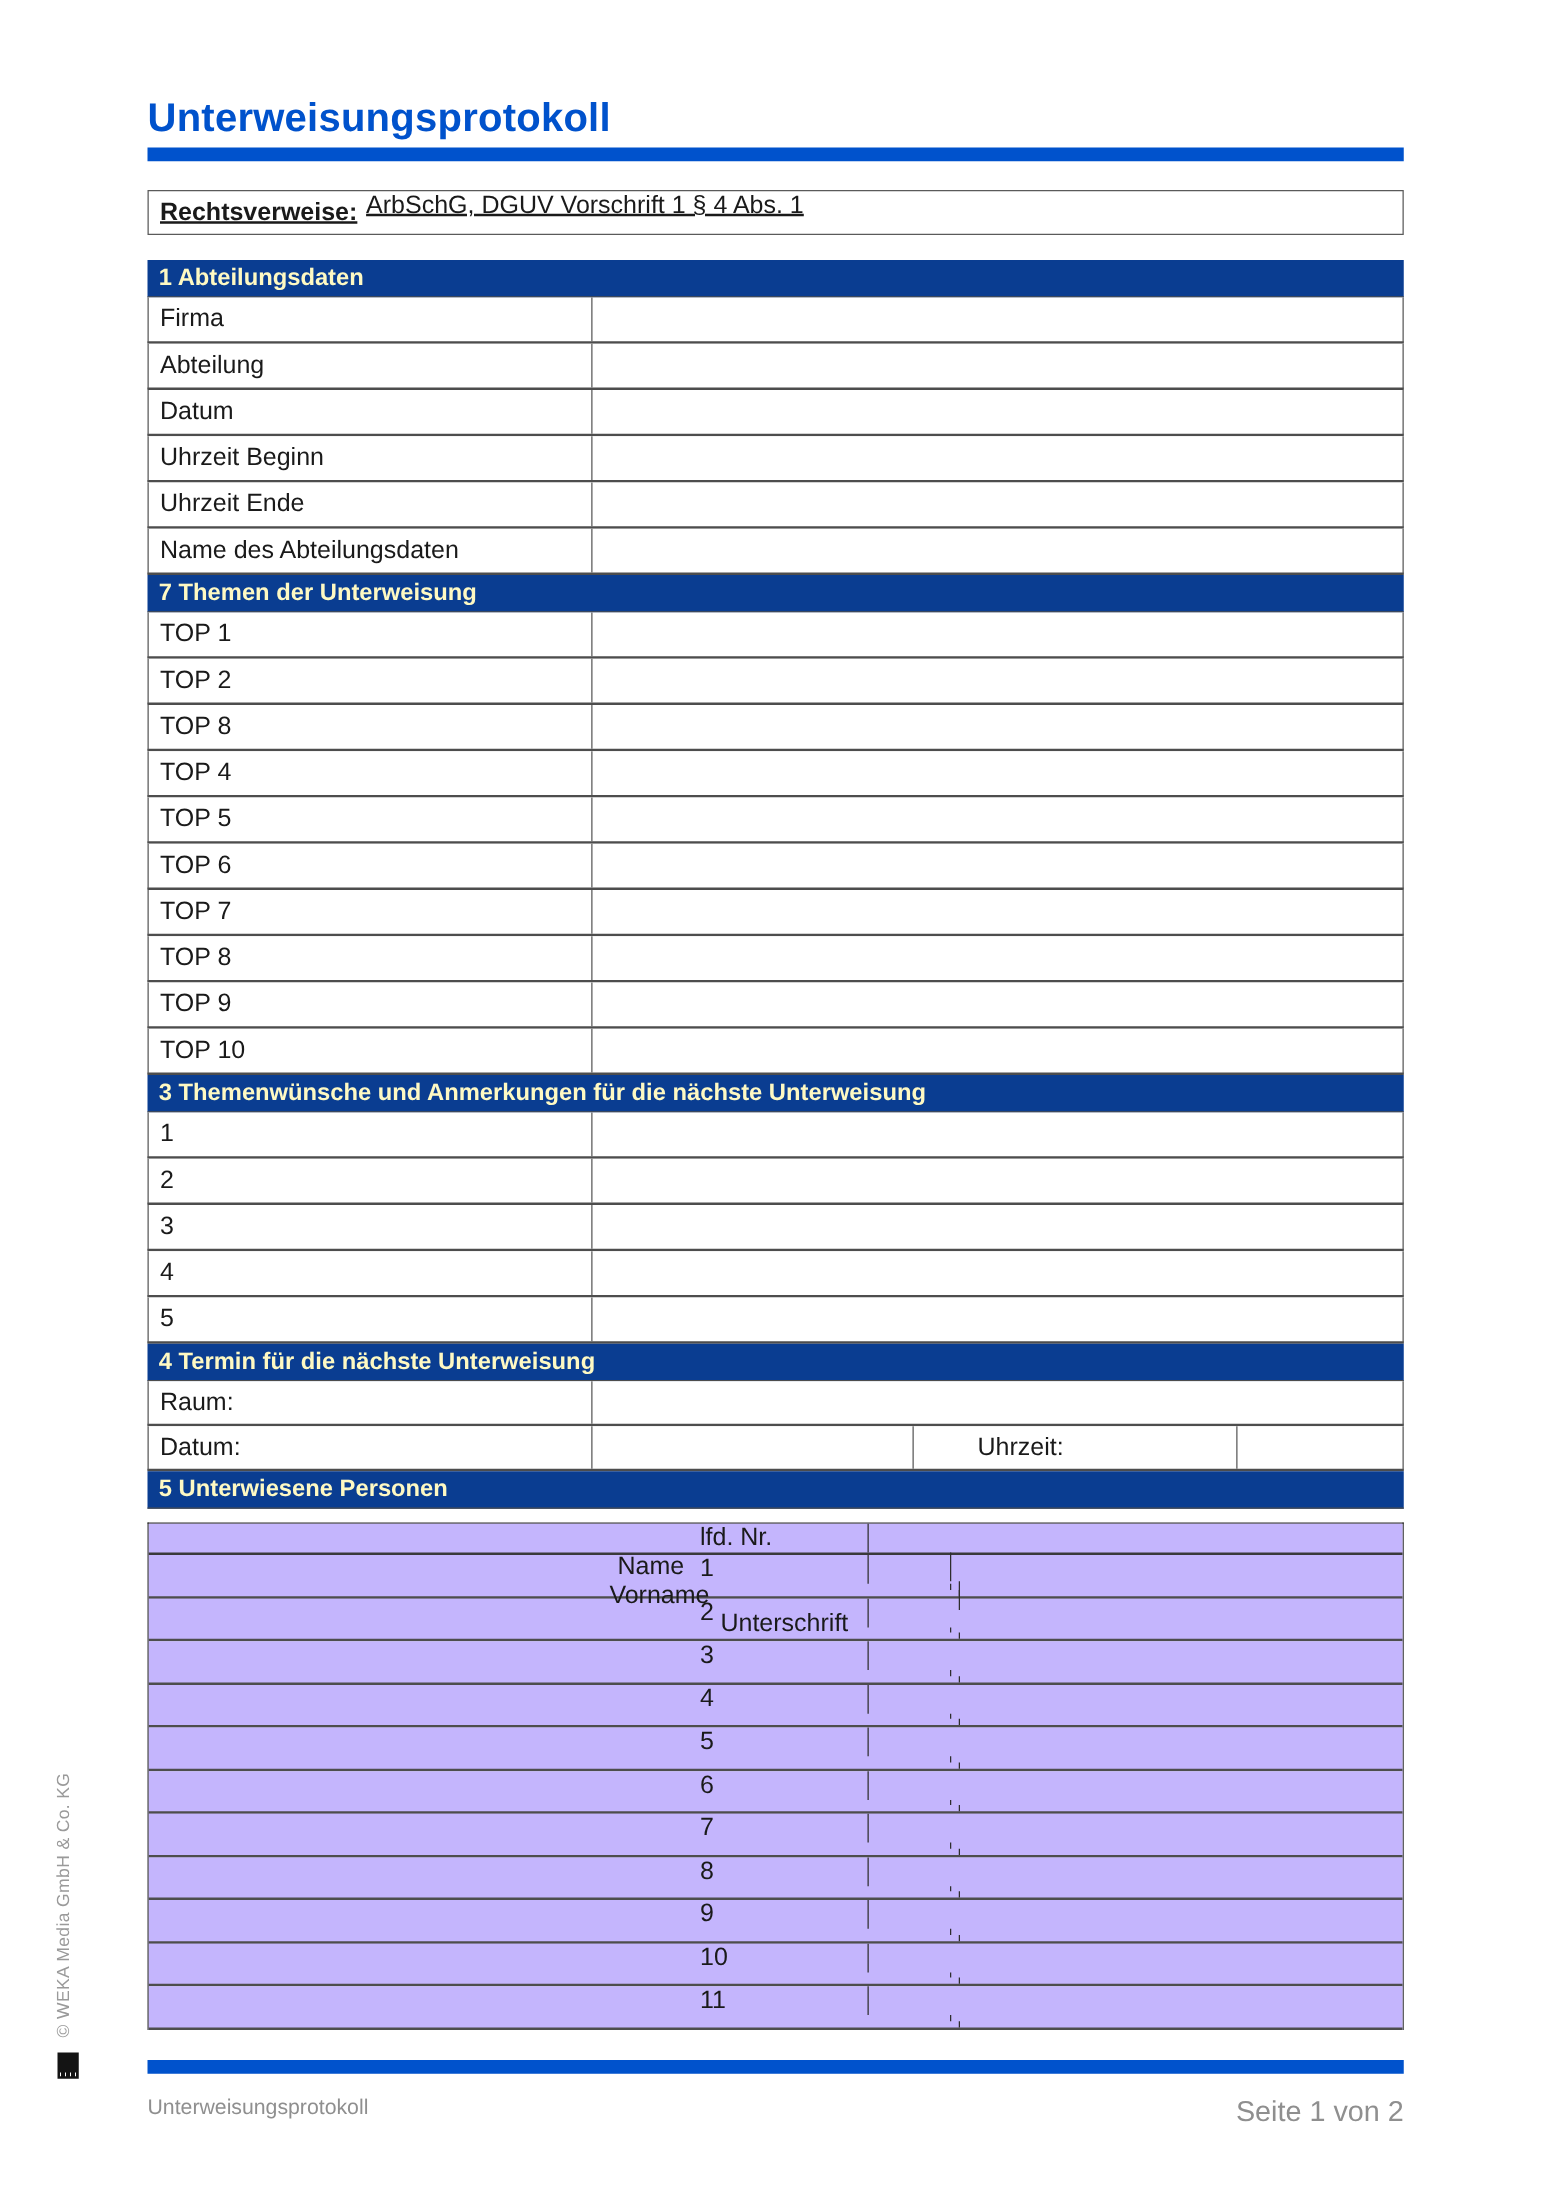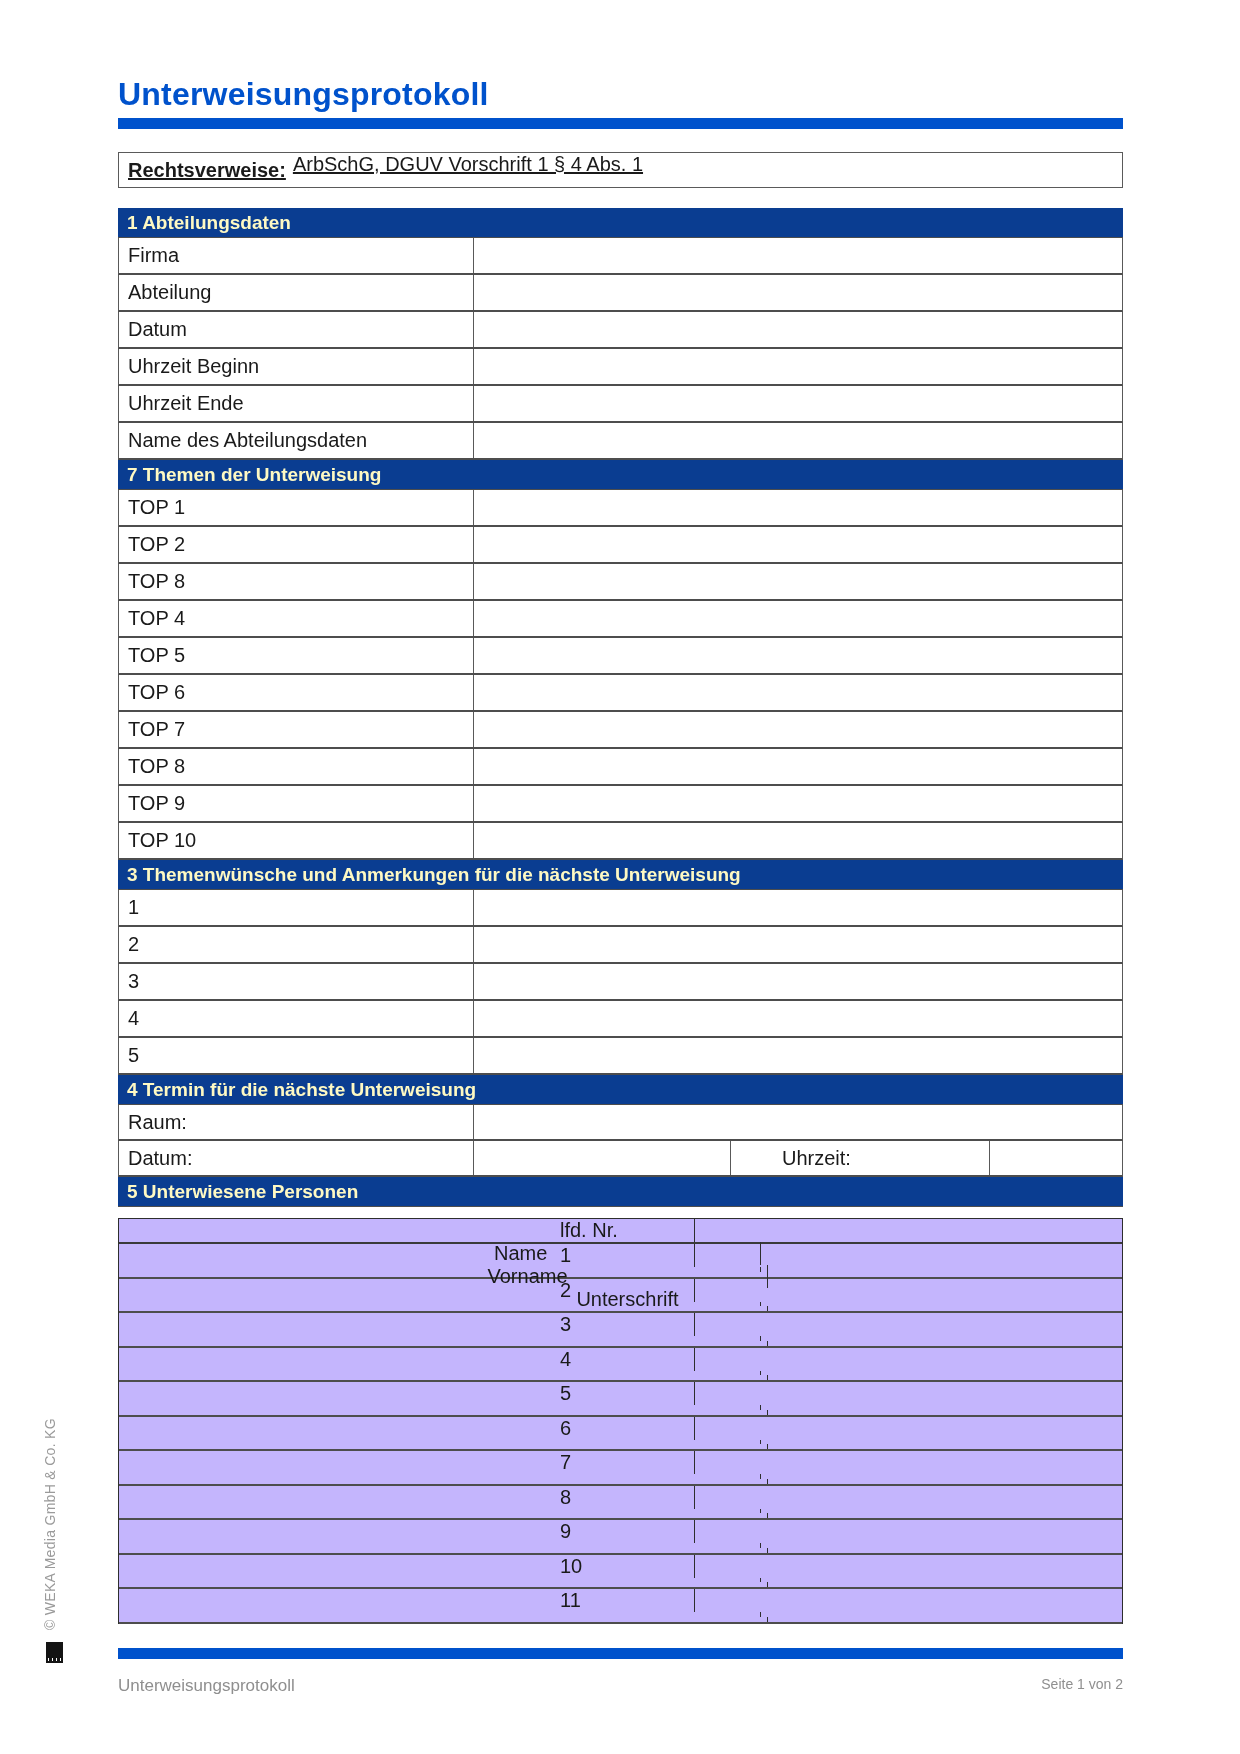--- a/index.html
+++ b/index.html
@@ -31,21 +31,21 @@
 
   .ptable{position:absolute;top:1218px;left:118px;width:1005px;border:1px solid #2e2e2e;border-bottom:0;}
   .prow{display:flex;align-items:center;height:34.5px;border-bottom:2px solid #4d4d4d;font-size:20px;background:#c4b5fd;flex-direction:column;}
   .prow.head{height:25px;border-bottom:2px solid #3a3a3a;}
   .pc1{width:149px;height:100%;display:flex;align-items:center;padding-left:14px;border-right:1px solid #2e2e2e;}
   .pc2{width:281px;height:100%;display:flex;align-items:center;padding-left:14px;border-right:1px solid #2e2e2e;}
   .pc3{width:294px;height:100%;display:flex;align-items:center;padding-left:14px;border-right:1px solid #2e2e2e;}
   .pc4{flex:1;height:100%;display:flex;align-items:center;padding-left:14px;}
 
   .footer-left{position:absolute;top:1676px;left:118px;font-size:17px;color:#8f8f8f;}
-  .footer-right{position:absolute;top:1676px;right:117px;font-size:14px;color:#8f8f8f;}
+  .footer-right{position:absolute;top:1676px;right:117px;font-size:23px;color:#8f8f8f;}
 
   .side-note{position:absolute;left:42px;top:1630px;transform:rotate(-90deg);transform-origin:0 0;
              white-space:nowrap;font-size:14px;color:#9a9a9a;letter-spacing:0.3px;}
   .print-mark{position:absolute;left:46px;top:1642px;width:17px;height:21px;background:#141414;}
   .print-mark:after{content:"";position:absolute;left:2px;right:2px;bottom:2px;height:3px;
              background:repeating-linear-gradient(90deg,#ffffff 0 1px,#141414 1px 4px);}
 </style>
 </head>
 <body>
 

